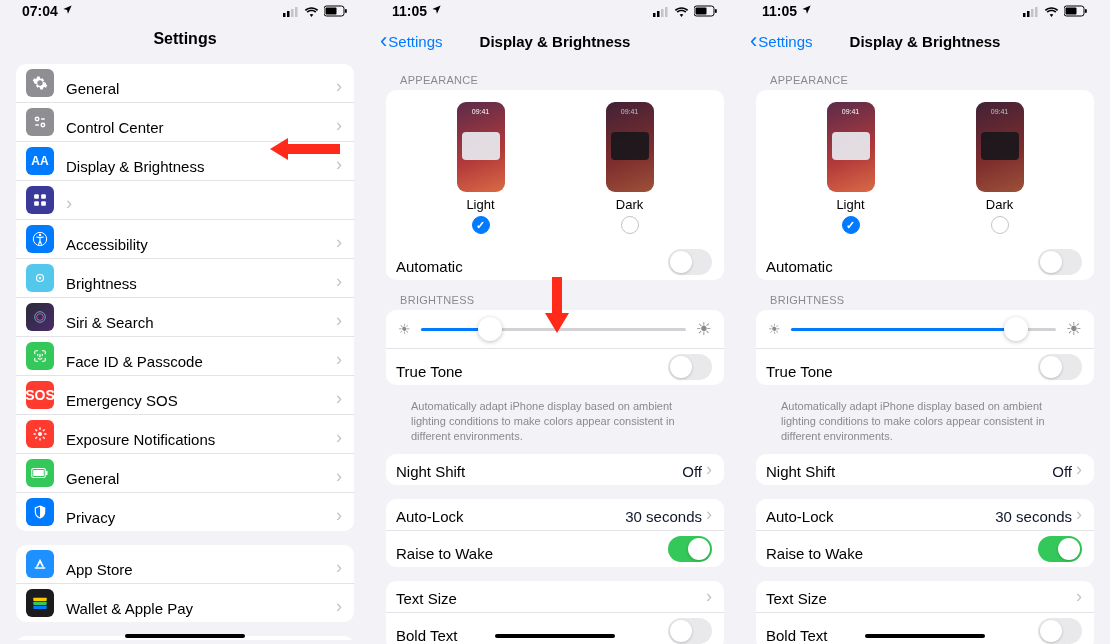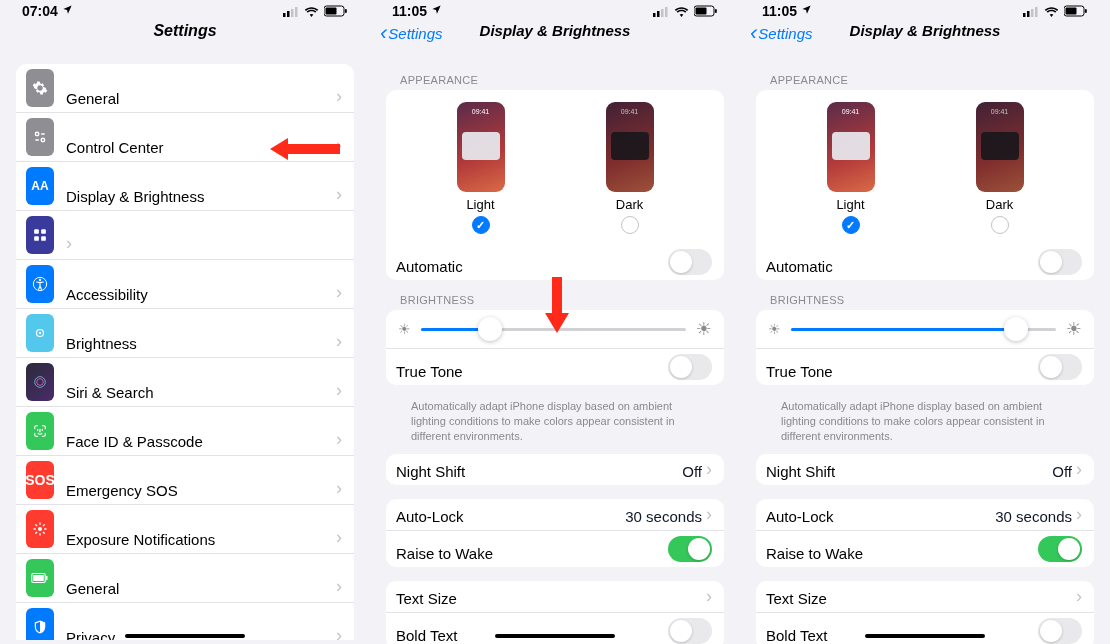--- a/index.html
+++ b/index.html
@@ -32,24 +32,24 @@
   .status .time { flex: 0 0 auto; }
   .status .loc-icon { margin-left: 4px; font-size: 12px; }
   .status .spacer { flex: 1; }
   .status .bars, .status .wifi, .status .batt { margin-left: 5px; display: inline-flex; align-items: center; }
   .bars svg, .wifi svg, .batt svg { display: block; }
 
   
   .nav {
     height: 38px;
     display: flex;
+    align-items: center;
     justify-content: center;
     position: relative;
     padding: 0 14px;
-    font-style: italic;
   }
   .nav .back {
     position: absolute;
     left: 10px;
     display: flex;
     align-items: center;
     color: #007aff;
     font-size: 15px;
   }
   .nav .back .chev { font-size: 22px; line-height: 1; margin-right: 1px; font-weight: 400; }
@@ -85,21 +85,21 @@
     min-height: 30px;
     padding: 5px 12px 5px 10px;
     display: flex;
     align-items: flex-end;
     border-bottom: 0.5px solid #e3e3e7;
     position: relative;
   }
   .row:last-child { border-bottom: none; }
   .row .icon {
     width: 28px;
-    height: 38px;
+    height: 28px;
     border-radius: 6px;
     margin-right: 12px;
     flex: 0 0 auto;
     display: flex;
     align-items: center;
     justify-content: center;
     color: #fff;
     font-size: 14px;
     font-weight: 600;
   }

